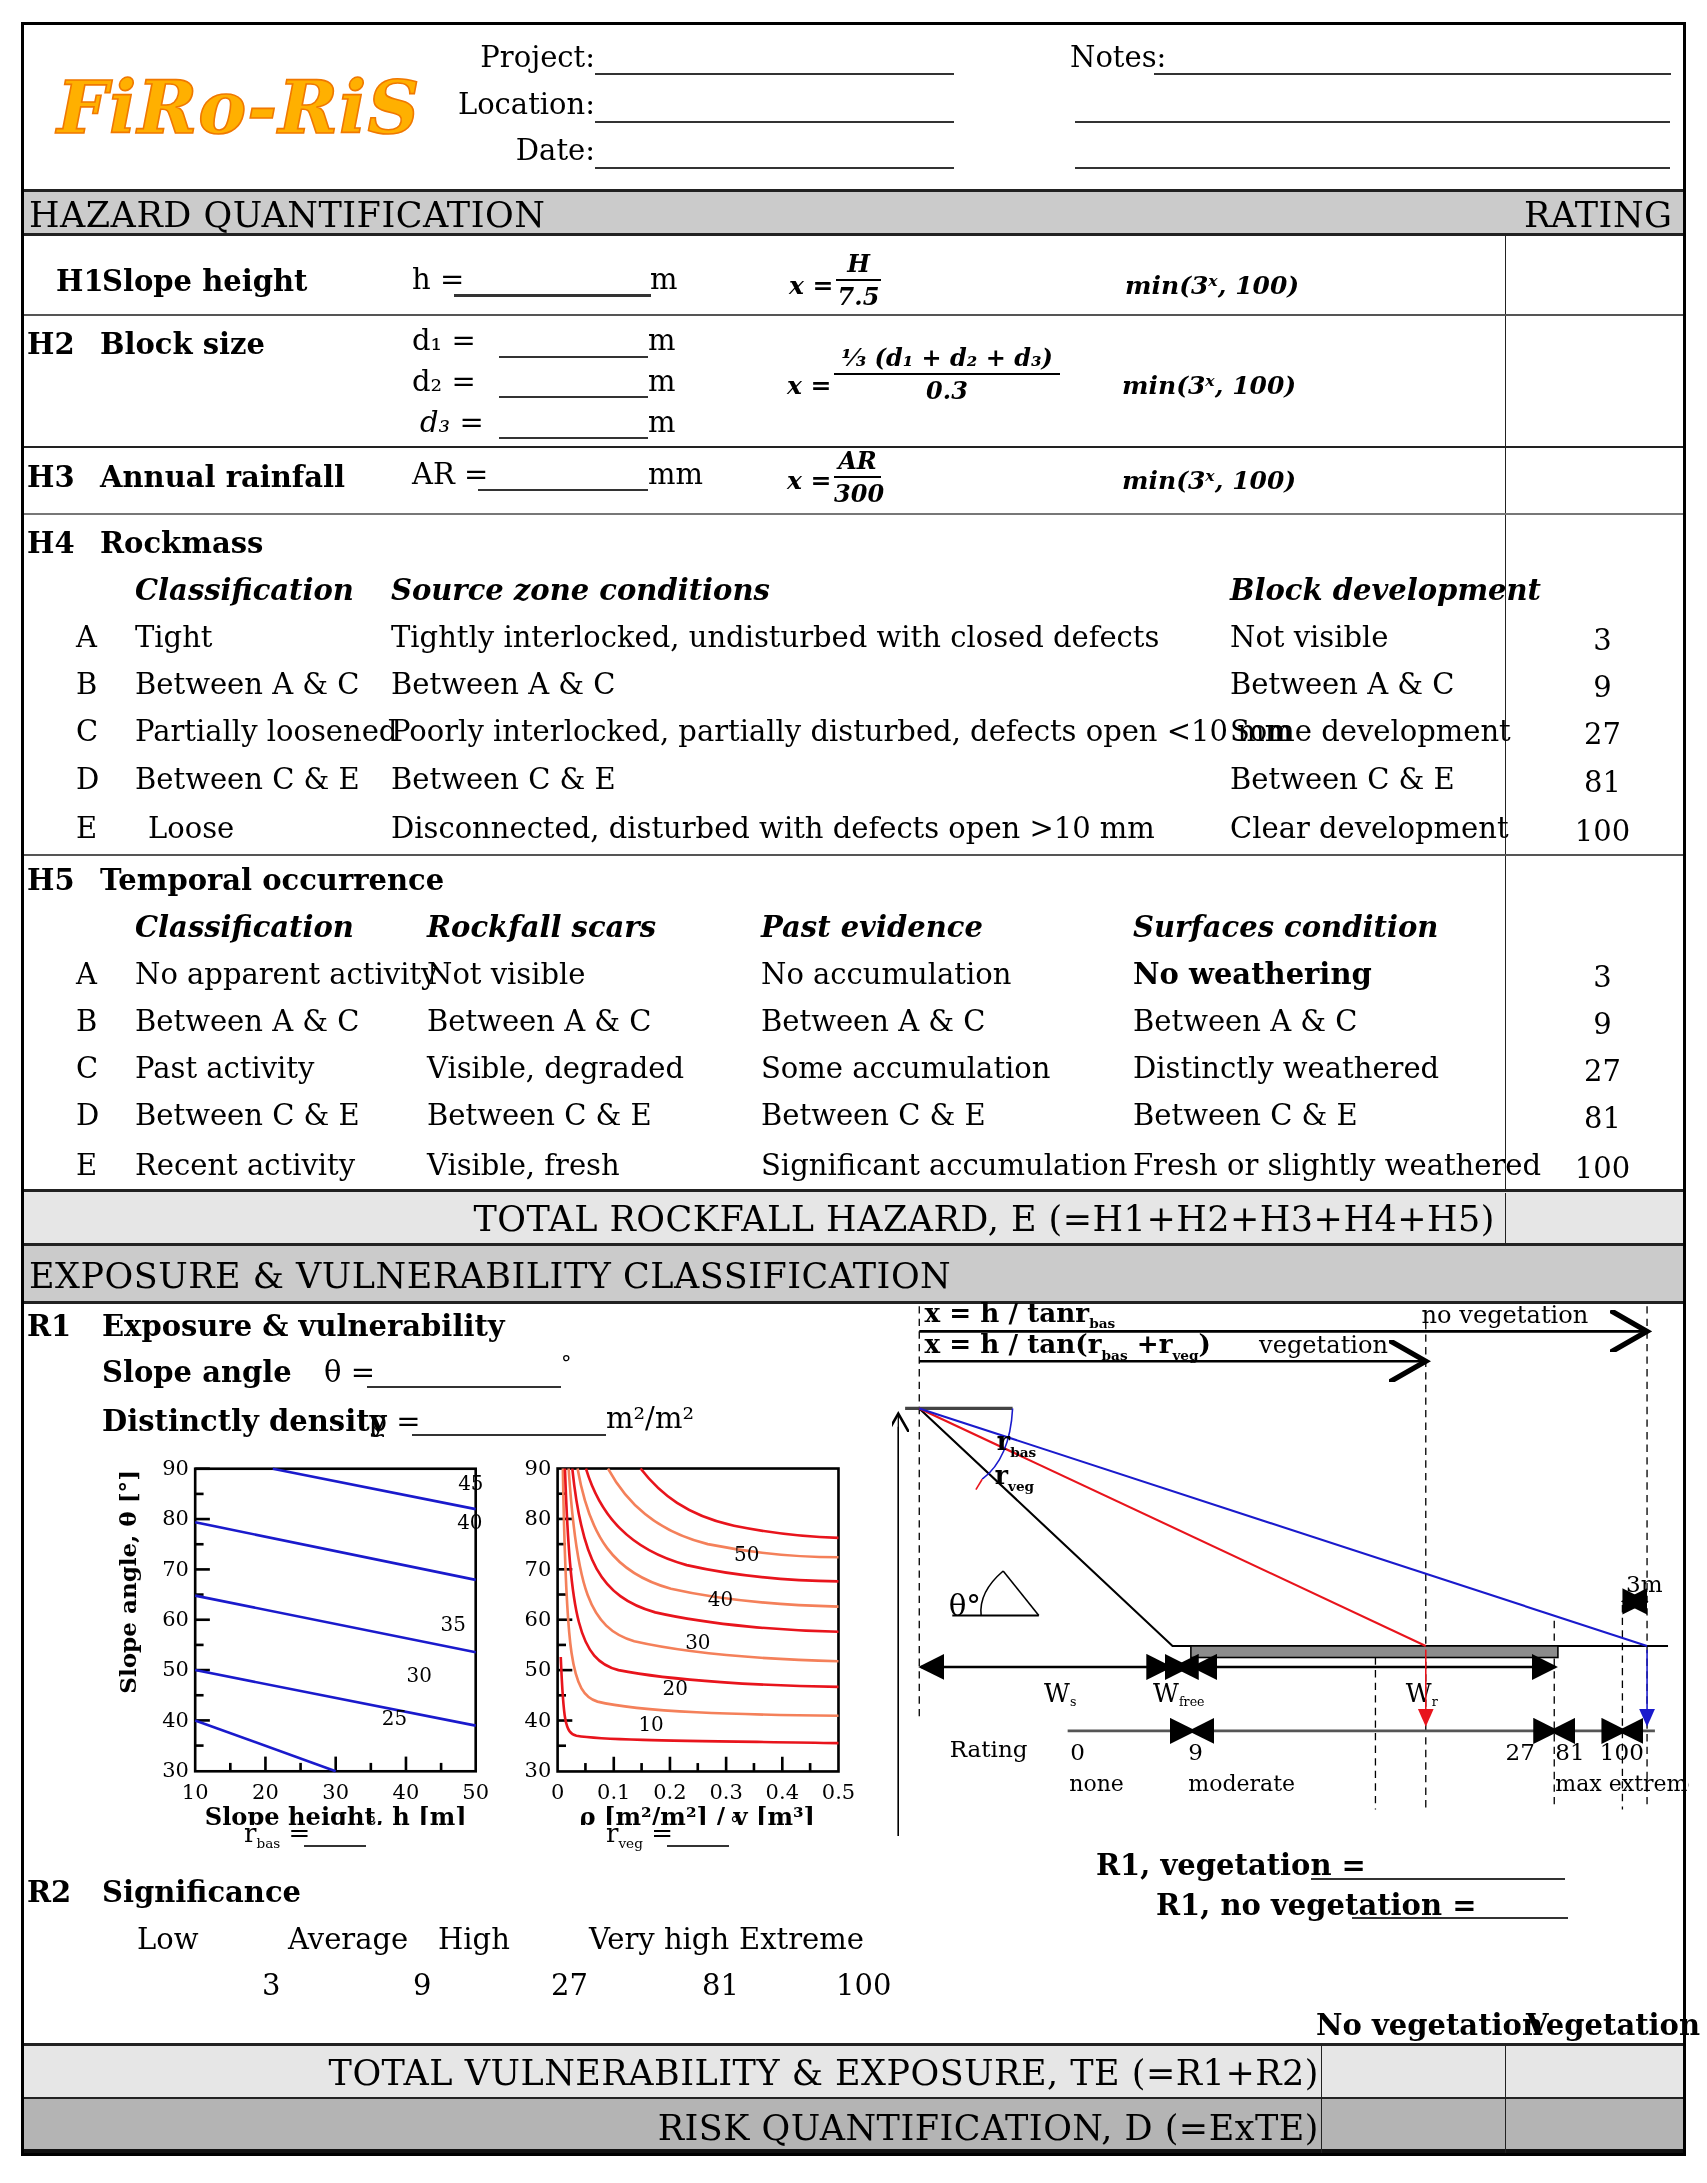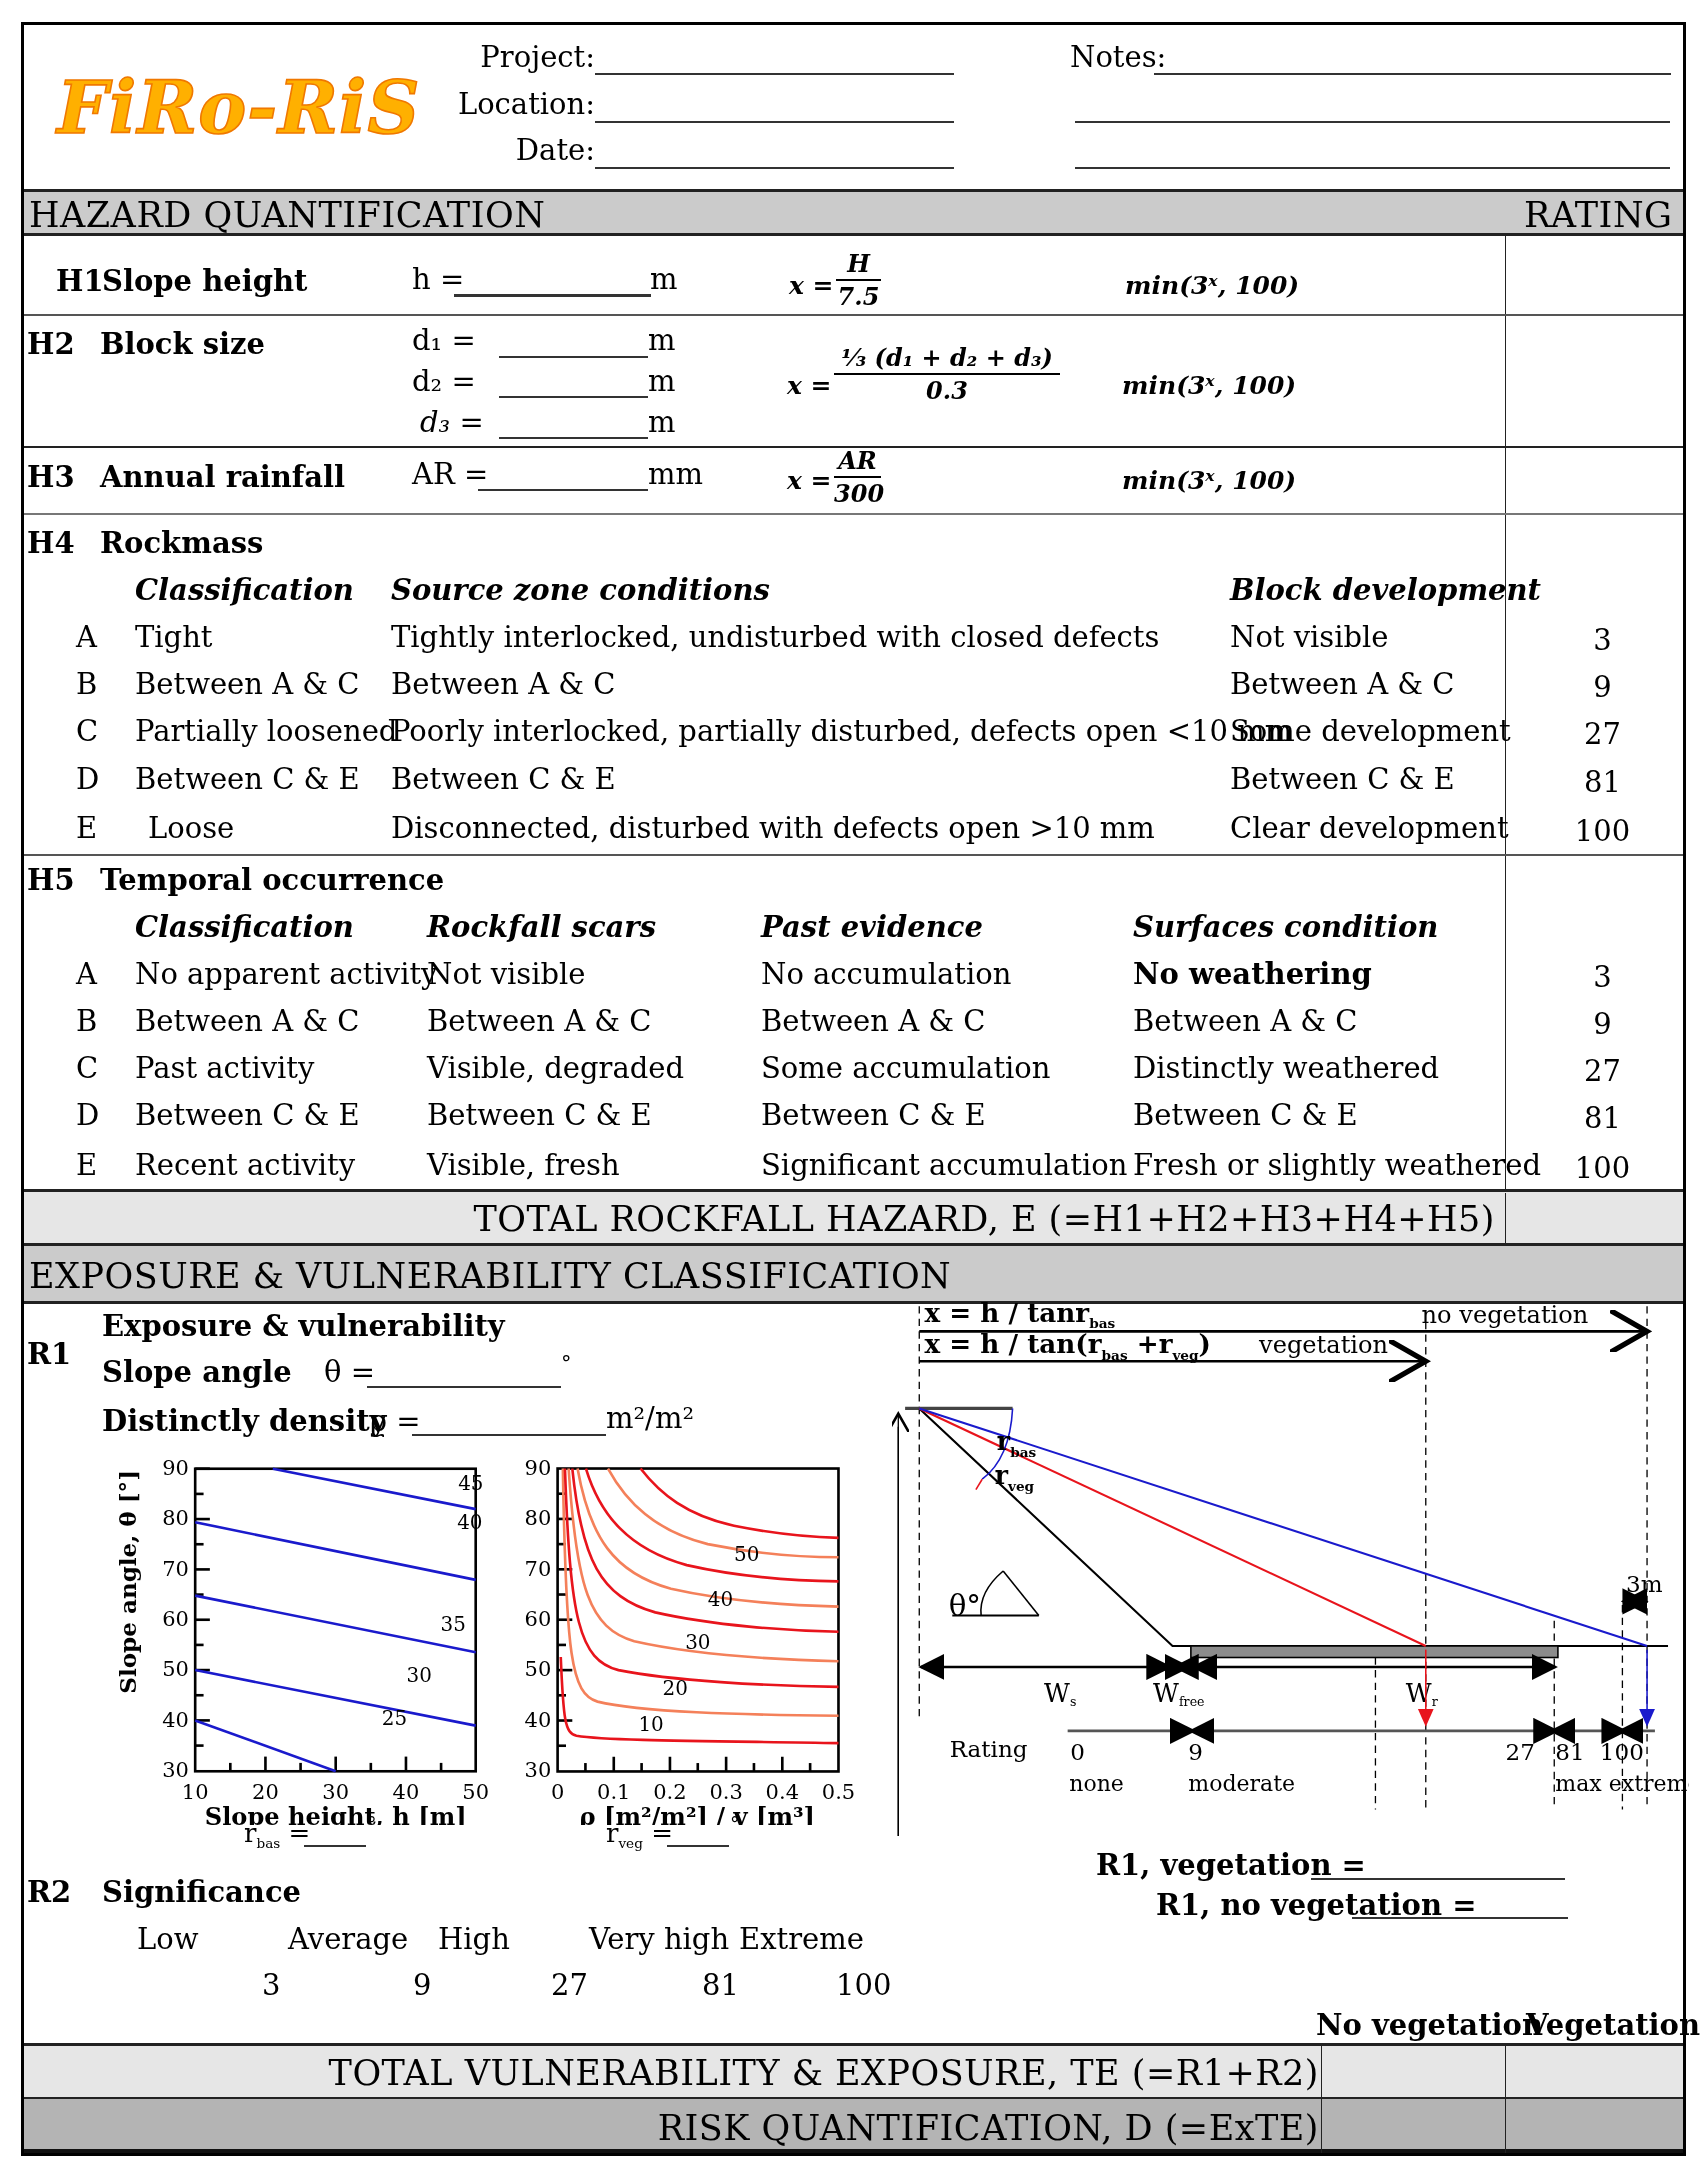--- a/index.html
+++ b/index.html
@@ -190,21 +190,21 @@
 </div>
 
 <div class="band" style="top:1189px;height:57px;background:#e6e6e6;border-top:3.1px solid #222;border-bottom:3.1px solid #222;"></div>
 <div class="t hdr" style="left:0;width:1495px;text-align:right;top:1202px;">TOTAL ROCKFALL HAZARD, E (=H1+H2+H3+H4+H5)</div>
 <div class="vline" style="left:1505px;top:1193px;height:53px;"></div>
 <div class="abs" style="left:1508px;top:1193px;width:173px;height:51px;"></div>
 
 <div class="band" style="top:1246px;height:58px;background:#cbcbcb;border-bottom:3.1px solid #222;"></div>
 <div class="t hdr" style="left:29px;top:1259px;">EXPOSURE &amp; VULNERABILITY CLASSIFICATION</div>
 
-<div class="t b" style="left:27px;top:1312px;margin-top:28px;">R1</div>
+<div class="t b" style="left:27px;top:1312px;">R1</div>
 <div class="t b" style="left:102px;top:1312px;">Exposure &amp; vulnerability</div>
 <div class="t b" style="left:102px;top:1358px;">Slope angle</div>
 <div class="t" style="left:324px;top:1358px;">θ =</div>
 <div class="blank" style="left:367px;width:194px;top:1386px;"></div>
 <div class="t" style="left:561px;top:1353px;font-size:21px;">°</div>
 <div class="t b" style="left:102px;top:1407px;">Distinctly density</div>
 <div class="t" style="left:370px;top:1407px;">ϱ =</div>
 <div class="blank" style="left:412px;width:194px;top:1434px;"></div>
 <div class="t" style="left:606px;top:1404px;">m²/m²</div>
 

